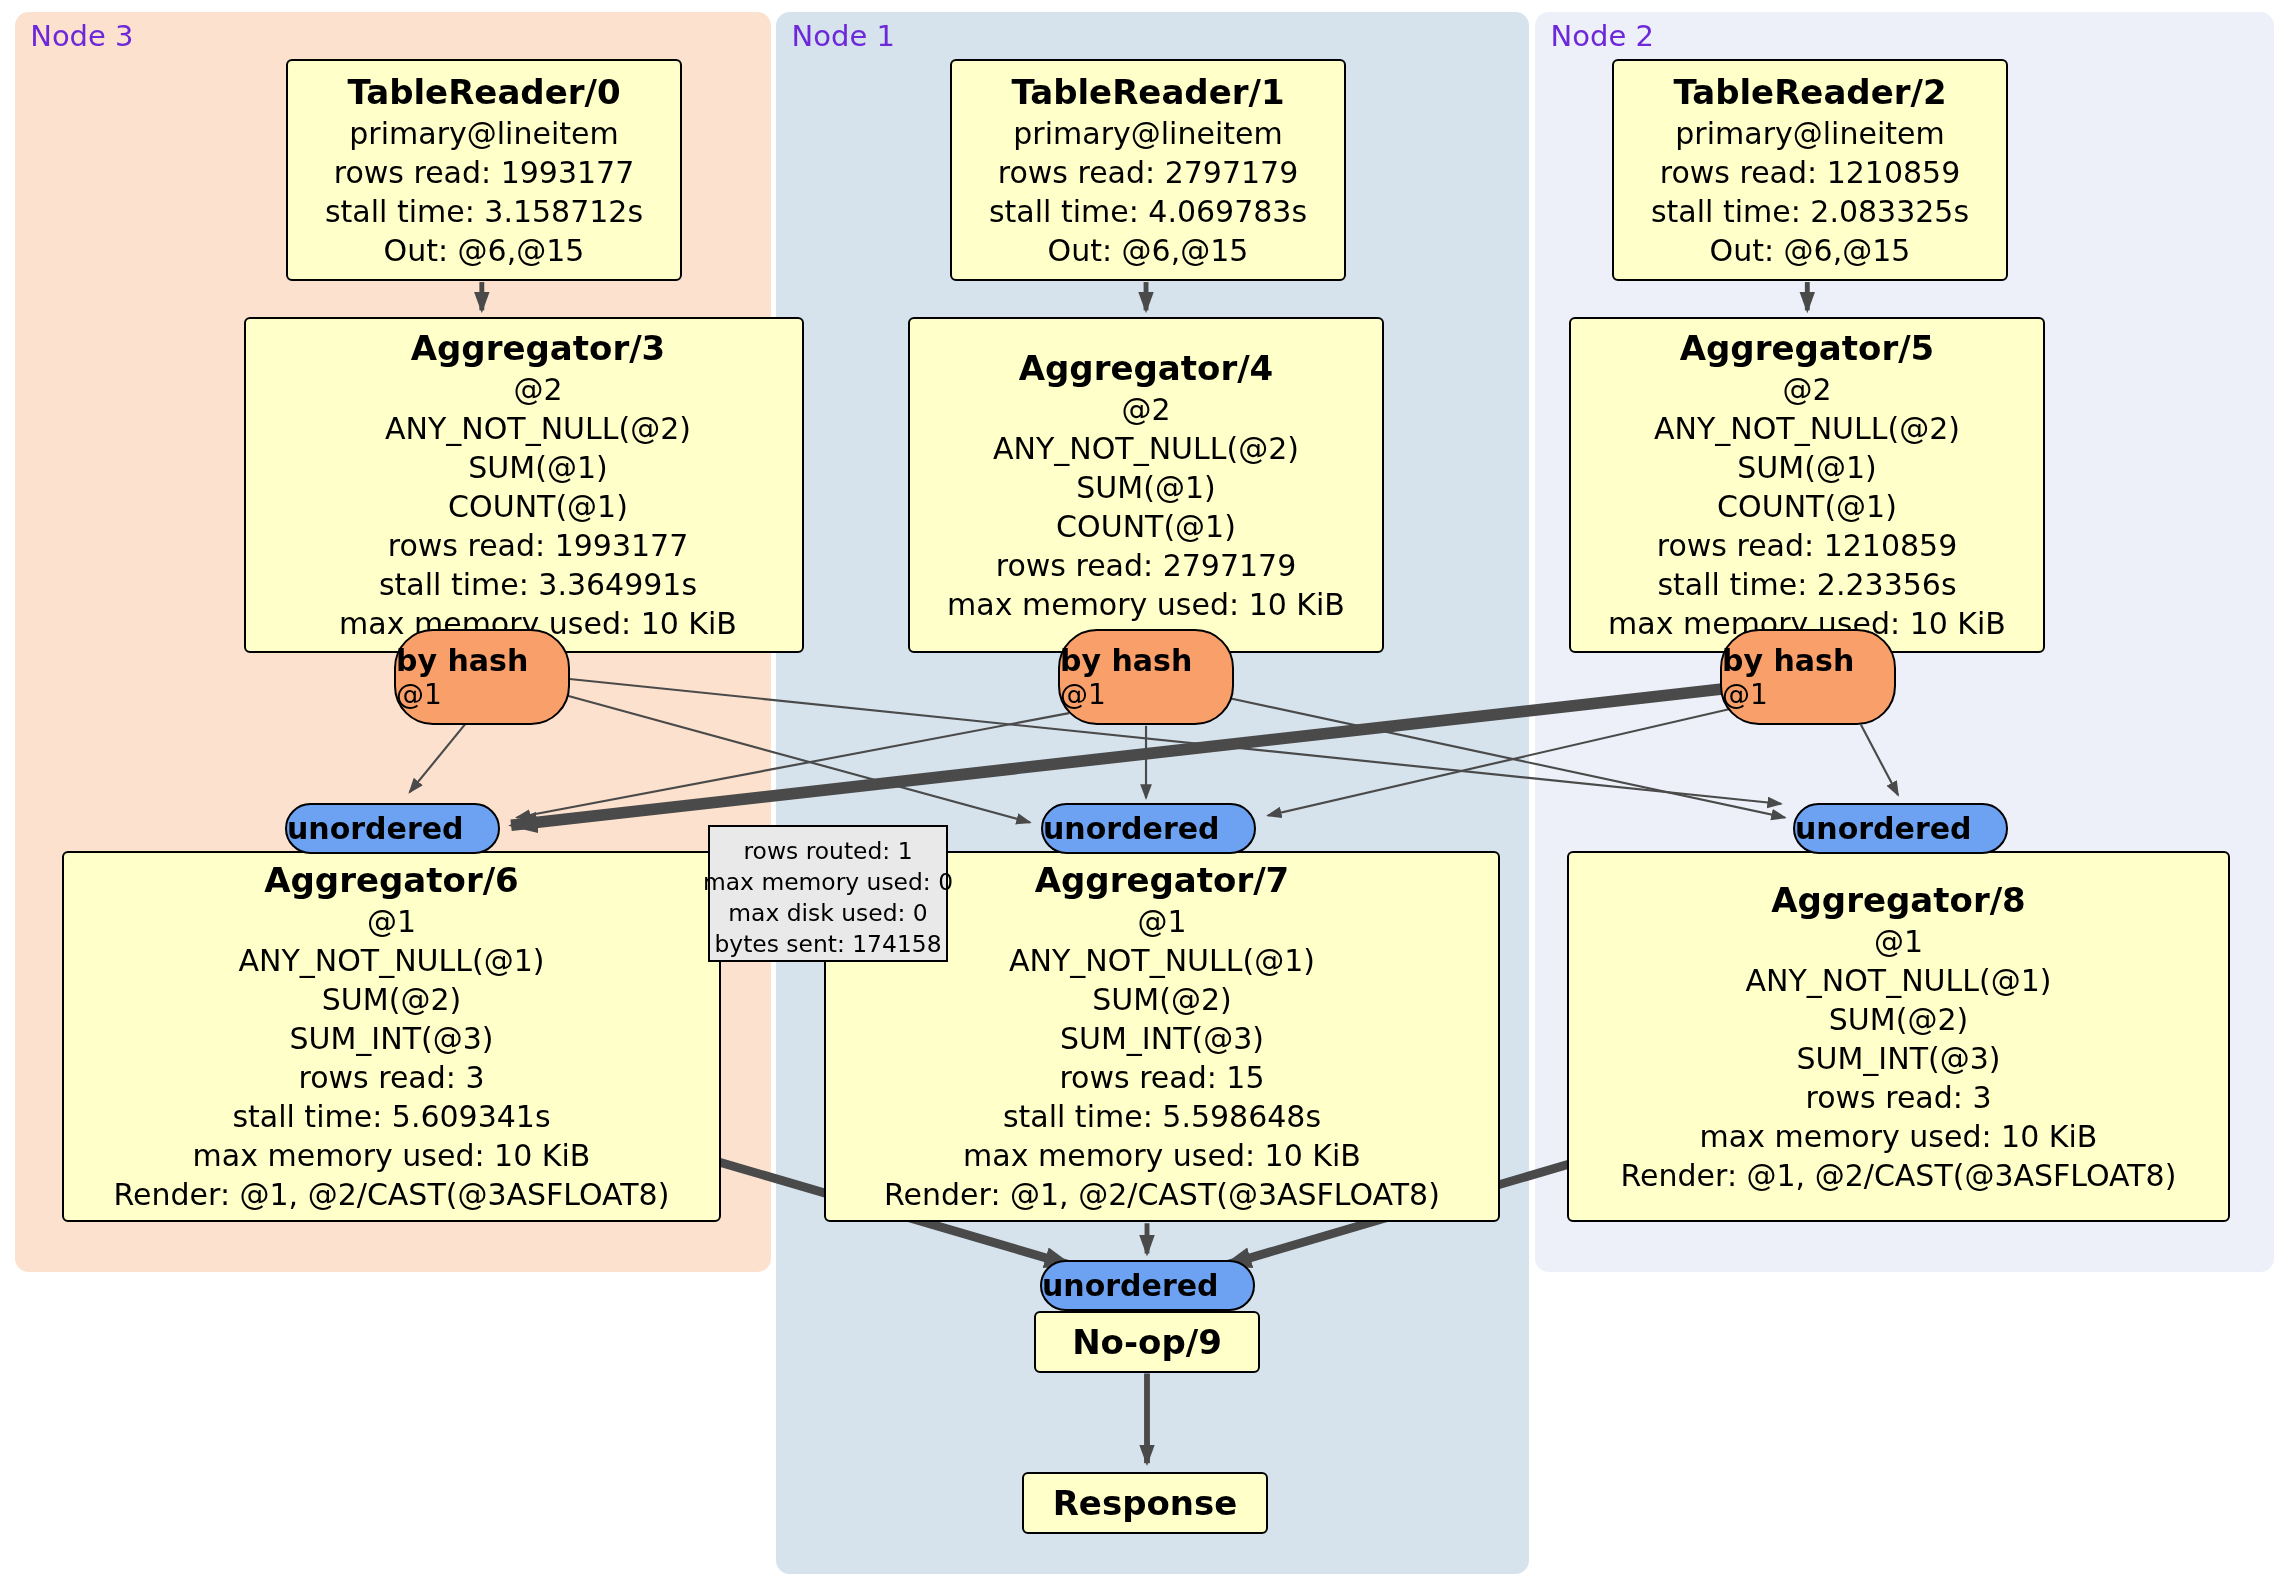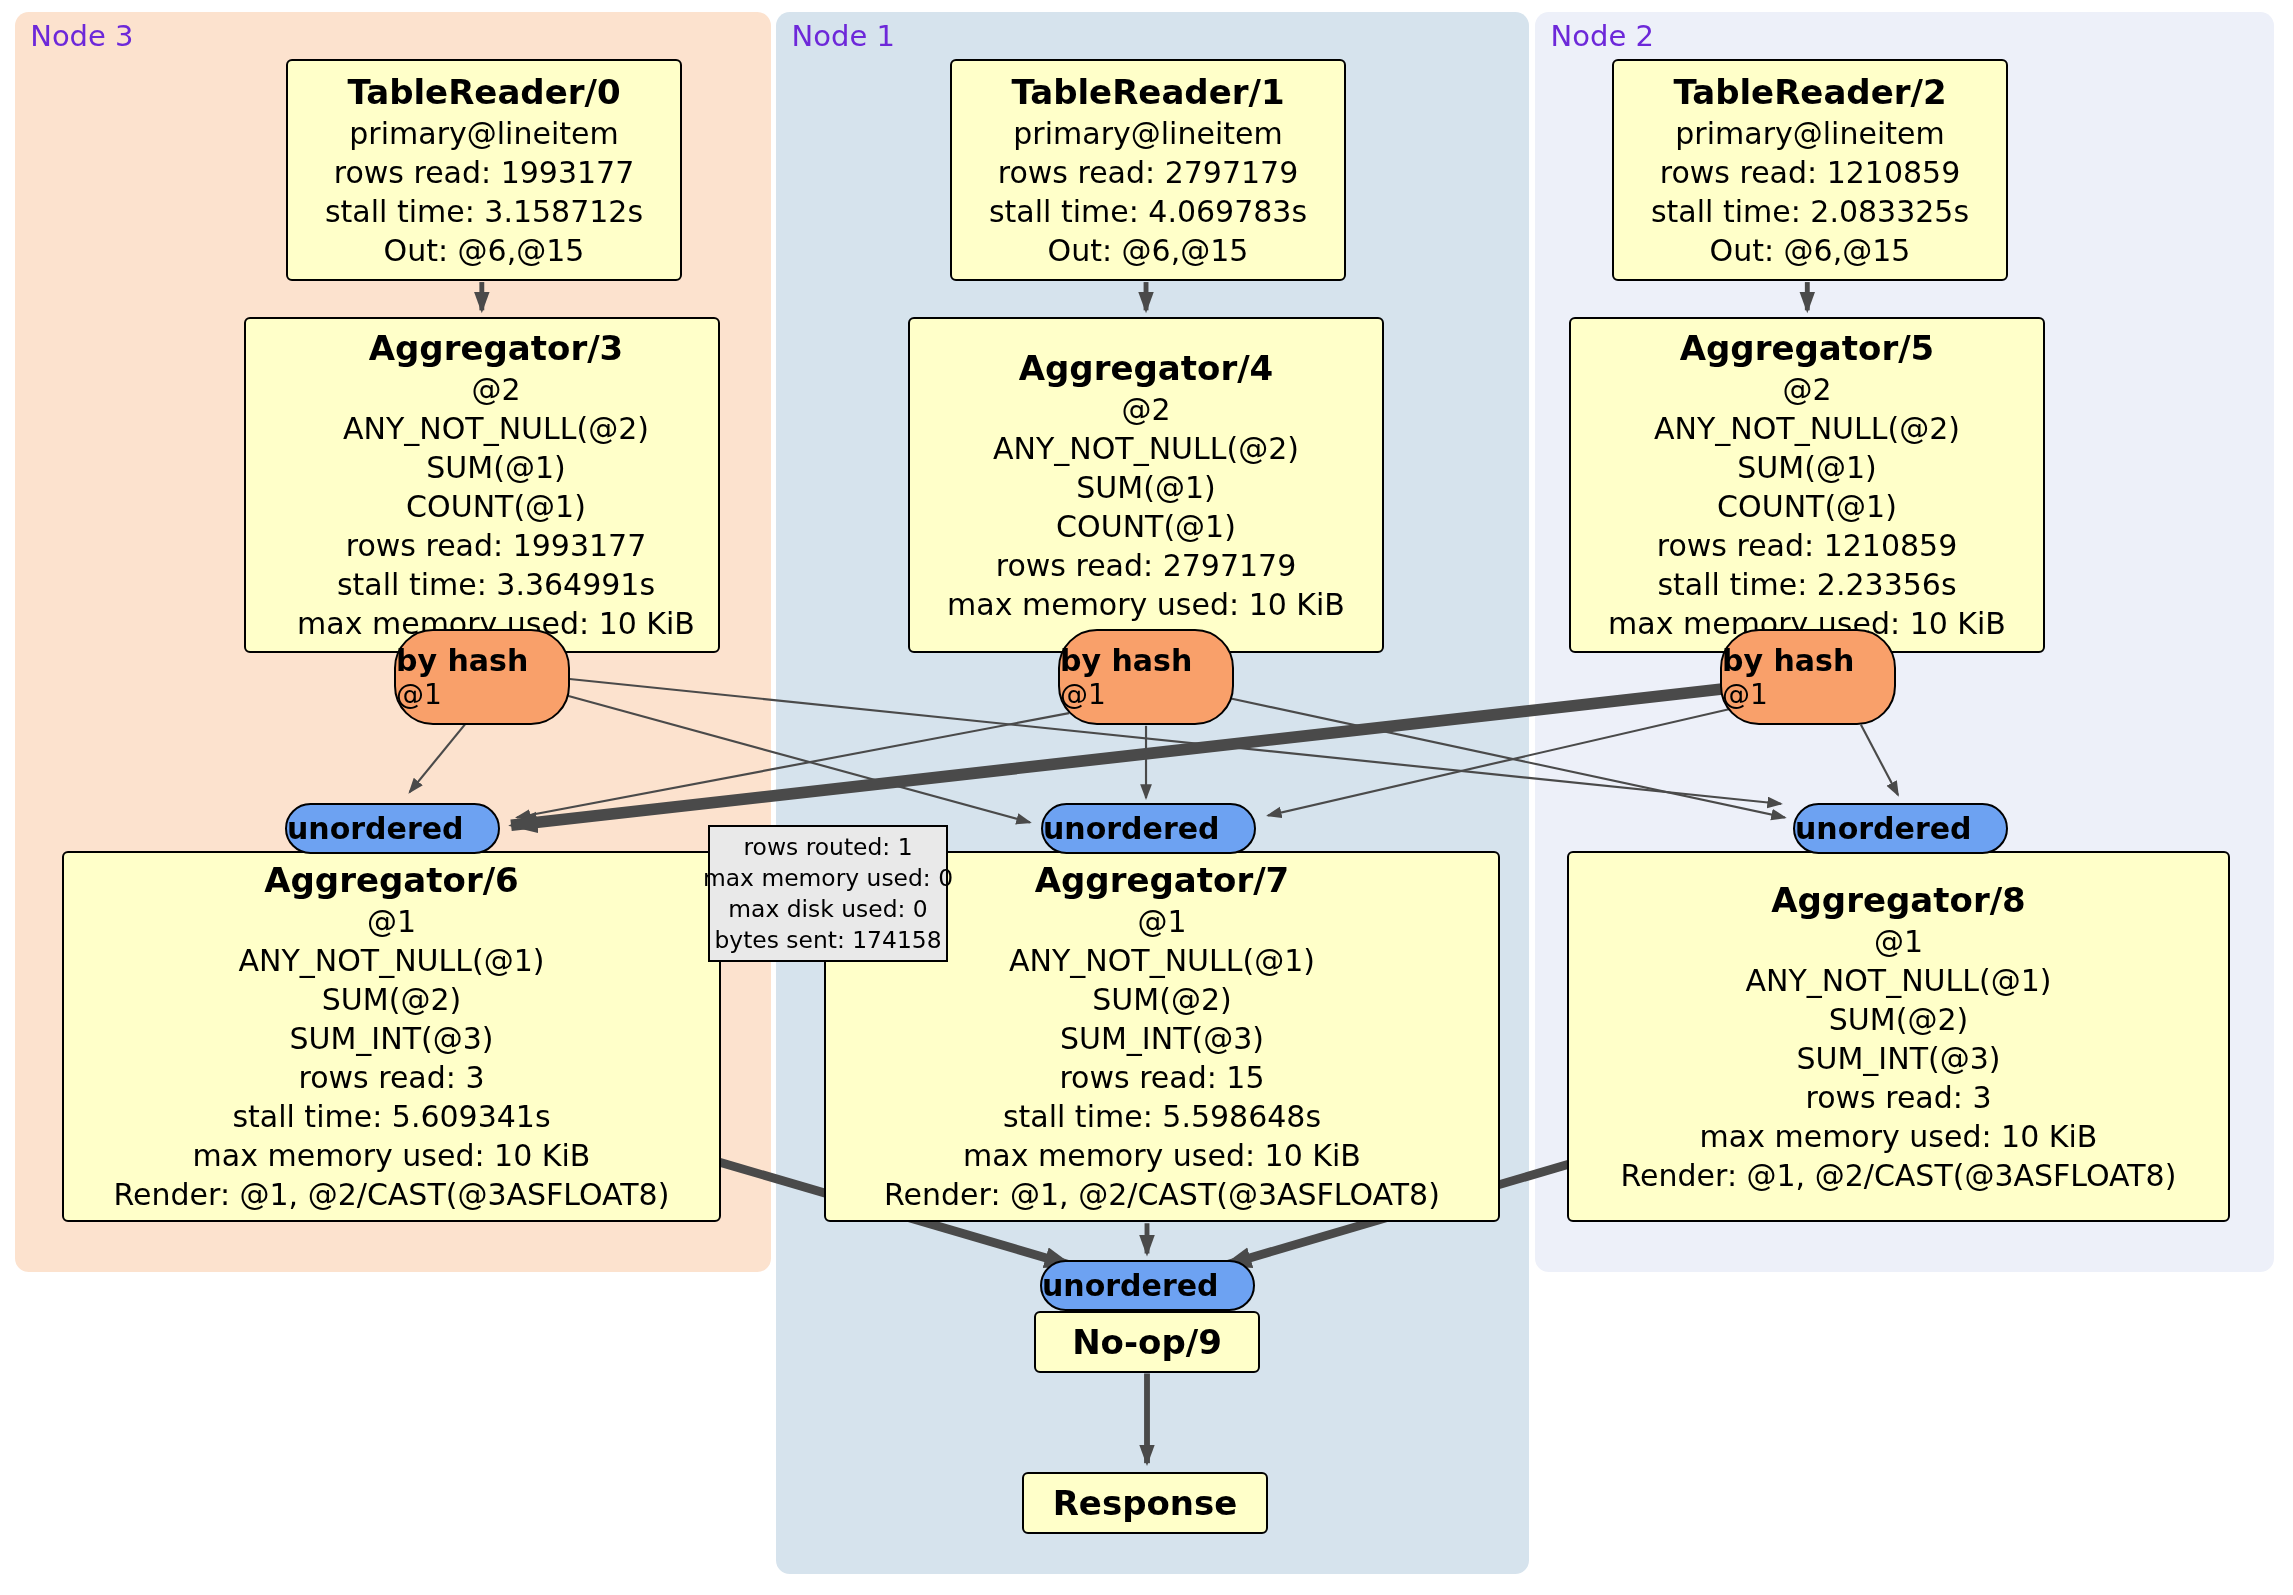--- a/index.html
+++ b/index.html
@@ -21,21 +21,21 @@
 
   .node-box{position:absolute;box-sizing:border-box;background:var(--box-fill);
     border:2.9px solid var(--border);border-radius:6px;display:flex;flex-direction:column;
     align-items:center;justify-content:center;text-align:center;}
   .node-box .title{font-weight:bold;font-size:34px;line-height:43px;white-space:nowrap;}
   .node-box .body{font-size:30px;line-height:39px;white-space:nowrap;}
 
   #box-tr0{left:286px;top:59px;width:396px;height:222px;}
   #box-tr1{left:950px;top:59px;width:396px;height:222px;}
   #box-tr2{left:1612px;top:59px;width:396px;height:222px;}
-  #box-agg3{left:244px;top:317px;width:476px;height:336px;padding-left:28px;}
+  #box-agg3{left:244px;top:317px;width:560px;height:336px;padding-left:28px;}
   #box-agg4{left:908px;top:317px;width:476px;height:336px;}
   #box-agg5{left:1569px;top:317px;width:476px;height:336px;}
   #box-agg6{left:62px;top:851px;width:659px;height:371px;}
   #box-agg7{left:824px;top:851px;width:676px;height:371px;}
   #box-agg8{left:1567px;top:851px;width:663px;height:371px;}
   #box-noop{left:1034px;top:1311px;width:226px;height:62px;}
   #box-response{left:1022px;top:1472px;width:246px;height:62px;}
 
   .oval{position:absolute;box-sizing:border-box;border:2.9px solid var(--border);
     display:flex;flex-direction:column;align-items:flex-start;justify-content:center;
@@ -48,21 +48,21 @@
   #oval-bh3{left:394px;top:629px;width:176px;height:96px;}
   #oval-bh4{left:1058px;top:629px;width:176px;height:96px;}
   #oval-bh5{left:1720px;top:629px;width:176px;height:96px;}
   #oval-u6{left:285px;top:803px;width:215px;height:51px;}
   #oval-u7{left:1041px;top:803px;width:215px;height:51px;}
   #oval-u8{left:1793px;top:803px;width:215px;height:51px;}
   #oval-u9{left:1040px;top:1260px;width:215px;height:51px;}
 
   #tooltip{position:absolute;left:708px;top:825px;width:240px;height:137px;
     box-sizing:border-box;background:var(--tooltip-fill);border:2px solid var(--border);
-    display:flex;flex-direction:column;align-items:center;justify-content:center;
+    display:flex;flex-direction:column;align-items:center;justify-content:flex-end;
     font-size:23.4px;line-height:31px;text-align:center;white-space:nowrap;}
 </style>
 </head>
 <body>
 
 <div id="stage">
 
   <section class="panel" id="panel-node3">
     <div class="panel-label">Node 3</div>
   </section>

